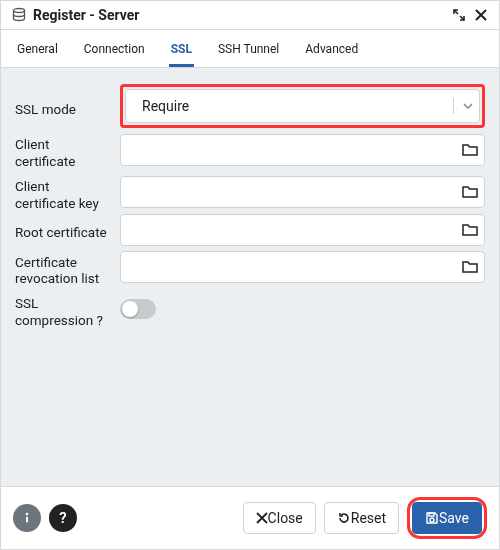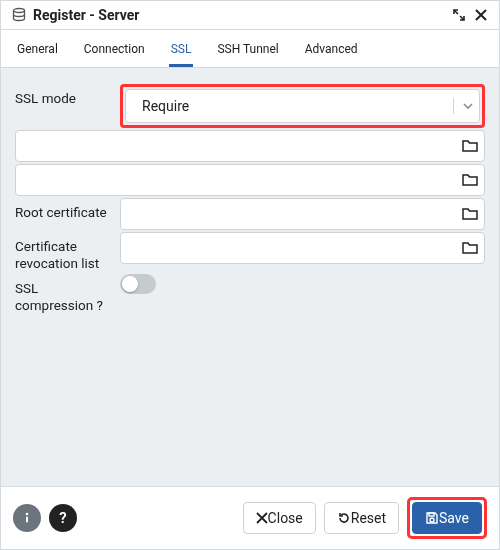--- a/index.html
+++ b/index.html
@@ -3,42 +3,42 @@
 <meta charset="utf-8">
 <style>
   * { box-sizing: border-box; margin: 0; padding: 0; font-family: -apple-system, BlinkMacSystemFont, "Segoe UI", Roboto, sans-serif; }
   body { width: 500px; height: 550px; background: #eceff1; display: flex; flex-direction: column; border: 1px solid #d6d9db; }
   .titlebar { display: flex; gap: 6px; padding: 6px 10px; background: #fff; border-bottom: 1px solid #d6d9db; }
   .titlebar .title { font-weight: 700; font-size: 14px; color: #222; }
   .titlebar .spacer { flex: 1; }
   .titlebar-icon { cursor: pointer; display: inline-flex; align-items: center; justify-content: center; width: 16px; height: 16px; color: #222; }
   .tabs { display: flex; gap: 22px; padding: 8px 14px 0 14px; background: #fff; border-bottom: 1px solid #d6d9db; font-size: 12px; }
   .tab { padding: 4px 2px 8px 2px; color: #222; cursor: pointer; border-bottom: 3px solid transparent; }
-  .tab.active { color: #2962a8; border-bottom: 3px solid #2962a8; font-weight: 400; }
+  .tab.active { color: #2962a8; border-bottom: 3px solid #2962a8; font-weight: 700; }
   .content { flex: 1; padding: 16px 14px; overflow-y: auto; }
-  .row { display: flex; align-items: flex-start; margin-bottom: 2px; gap: 10px; }
+  .row { display: flex; align-items: center; margin-bottom: 2px; gap: 10px; }
   .label { width: 95px; font-size: 13.5px; color: #222; padding-top: 6px; line-height: 1.25; }
   .field { flex: 1; position: relative; }
   .select, .text-input { width: 100%; height: 34px; border: 1px solid #cfd2d4; border-radius: 4px; background: #fff; padding: 0 36px 0 10px; font-size: 14px; color: #222; }
   .highlight-box { border: 3px solid #f33; border-radius: 4px; padding: 2px; }
   .select { display: flex; align-items: center; cursor: pointer; padding-left: 16px; }
   .chevron-down { position: absolute; right: 8px; top: 50%; transform: translateY(-50%); color: #8a8f94; display: flex; align-items: center; }
   .chevron-down .vline { width: 1px; height: 16px; background: #d0d3d5; margin-right: 8px; }
   .file-input-wrap { display: flex; align-items: center; position: relative; }
   .file-input { flex: 1; height: 32px; border: 1px solid #cfd2d4; border-radius: 4px; background: #fff; padding: 0 10px; font-size: 14px; color: #222; }
   .folder-btn { position: absolute; right: 6px; top: 50%; transform: translateY(-50%); cursor: pointer; display: flex; align-items: center; color: #222; }
   .toggle { width: 36px; height: 20px; background: #c6cbce; border-radius: 10px; position: relative; cursor: pointer; }
   .toggle .knob { position: absolute; top: 2px; left: 2px; width: 16px; height: 16px; background: #fff; border-radius: 50%; box-shadow: 0 1px 2px rgba(0,0,0,0.3); }
   .footer { display: flex; align-items: center; gap: 8px; padding: 10px 12px; background: #fff; border-top: 1px solid #d6d9db; }
   .footer .spacer { flex: 1; }
   .ibtn { width: 28px; height: 28px; border-radius: 50%; background: #6c757d; color: #fff; display: flex; align-items: center; justify-content: center; cursor: pointer; font-weight: 600; }
   .ibtn.dark { background: #222; }
   .fbtn { display: flex; align-items: center; padding: 7px 12px; border: 1px solid #cfd2d4; border-radius: 4px; background: #fff; cursor: pointer; font-size: 14px; color: #222; }
   .fbtn.primary { background: #2962a8; border-color: #2962a8; color: #fff; }
-  .save-highlight { border: 3px solid #f33; border-radius: 5px; padding: 2px; }
+  .save-highlight { border: 3px solid #f33; border-radius: 13px; padding: 2px; }
   svg { display: block; }
 </style>
 </head>
 <body>
 
 <div class="titlebar">
   <span>
     <svg width="16" height="16" viewBox="0 0 16 16">
         <ellipse cx="8" cy="3.5" rx="5.5" ry="2" fill="none" stroke="#555" stroke-width="1.3"></ellipse>
         <path d="M2.5 3.5v4c0 1.1 2.46 2 5.5 2s5.5-.9 5.5-2v-4" fill="none" stroke="#555" stroke-width="1.3"></path>
@@ -79,31 +79,33 @@
           <span class="vline"></span>
           <svg width="12" height="12" viewBox="0 0 12 12">
               <path d="M2 4l4 4 4-4" stroke="#8a8f94" stroke-width="1.6" fill="none"></path>
             </svg>
         </span>
       </div>
     </div>
   </div>
 
   <div class="row">
+    <div class="label">Client certificate</div>
     <div class="field file-input-wrap">
       <input class="file-input" value="" style="">
       <span class="folder-btn">
         <svg width="18" height="18" viewBox="0 0 18 18">
             <path d="M2 4h5l1.5 2H16v8H2z" fill="none" stroke="#222" stroke-width="1.5"></path>
           </svg>
       </span>
     </div>
   </div>
 
   <div class="row">
+    <div class="label">Client certificate key</div>
     <div class="field file-input-wrap">
       <input class="file-input" value="" style="">
       <span class="folder-btn">
         <svg width="18" height="18" viewBox="0 0 18 18">
             <path d="M2 4h5l1.5 2H16v8H2z" fill="none" stroke="#222" stroke-width="1.5"></path>
           </svg>
       </span>
     </div>
   </div>
 

